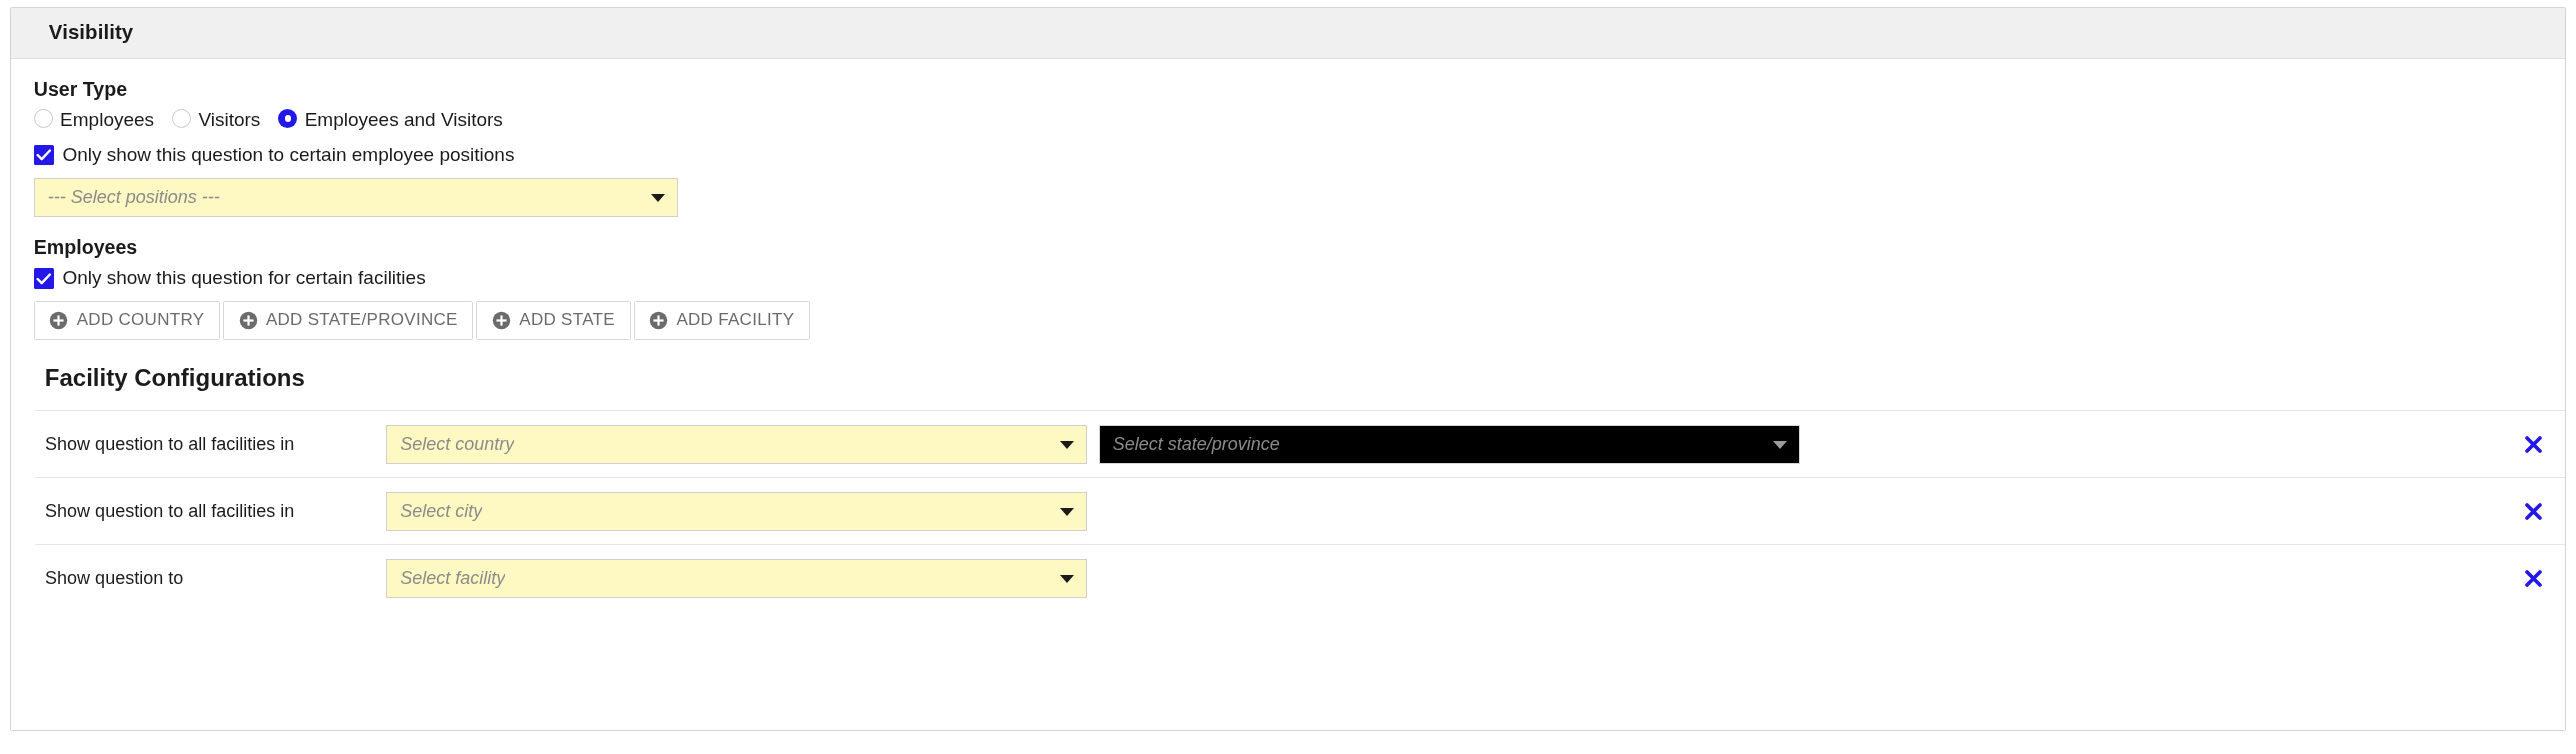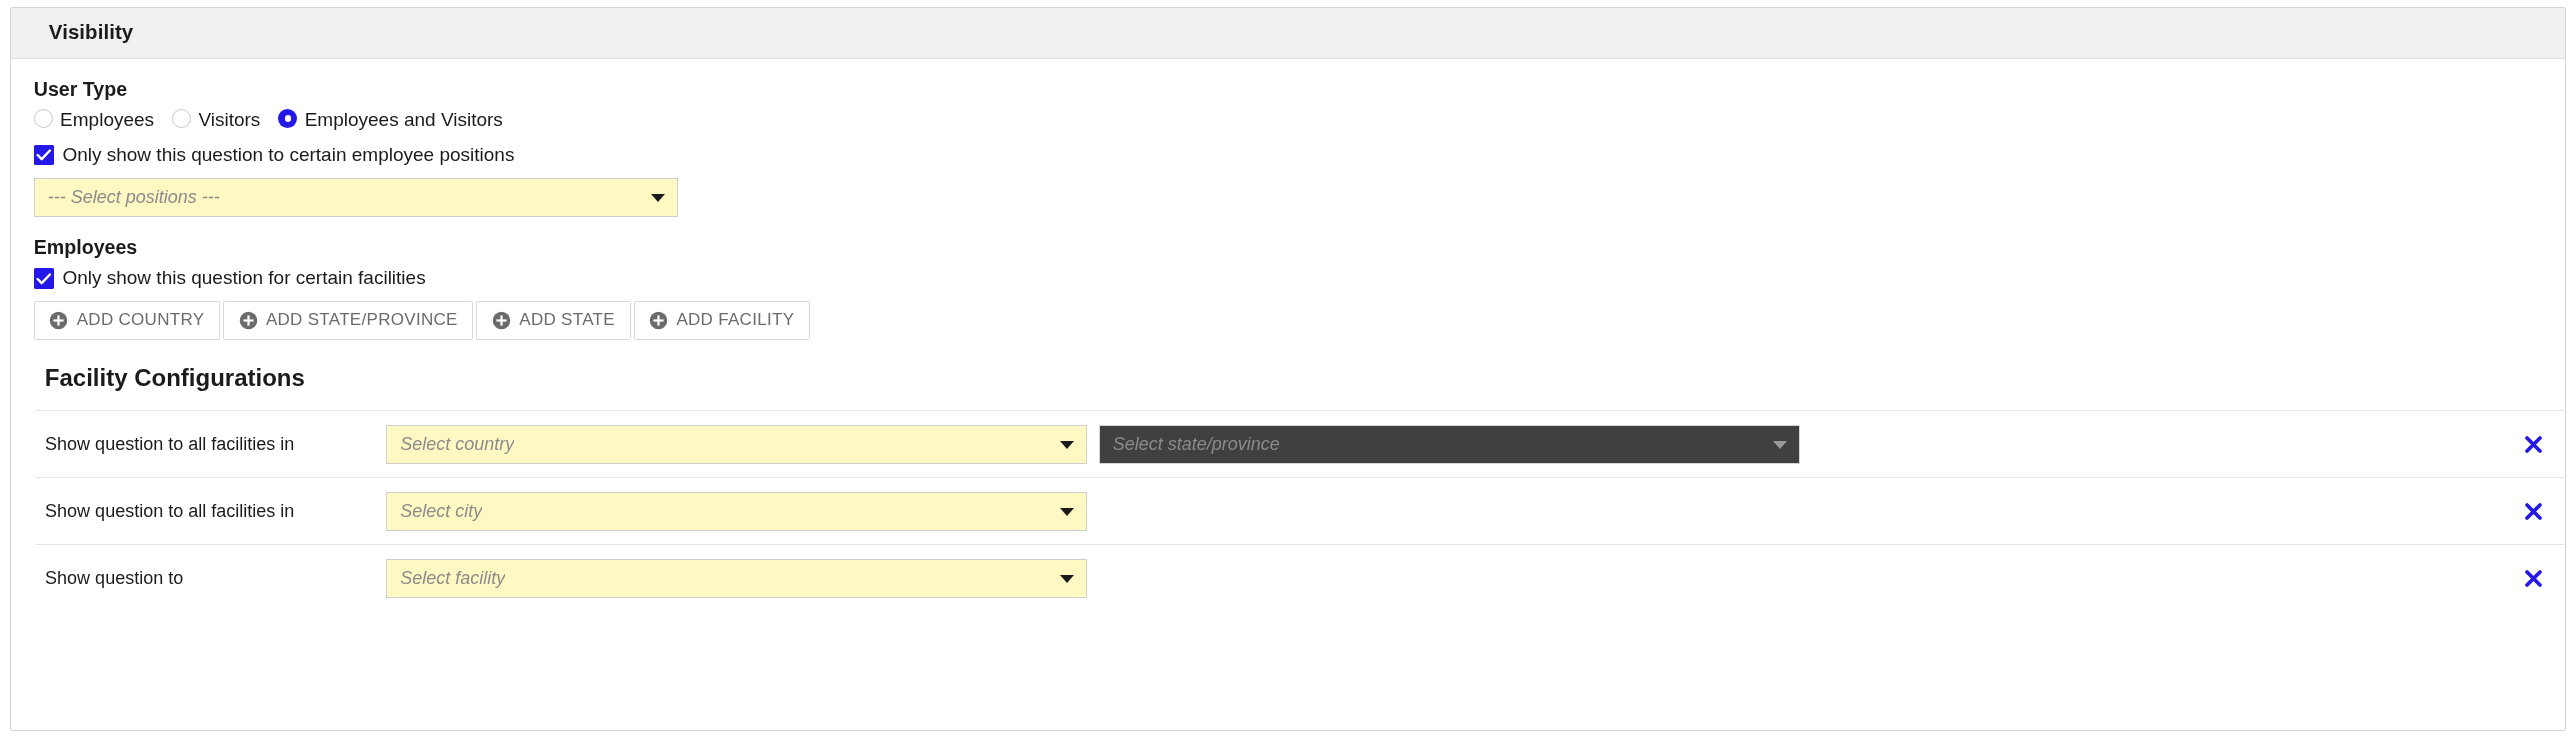--- a/index.html
+++ b/index.html
@@ -125,21 +125,21 @@
   .sel {
     position: relative;
     background: #fef9c3;
     border: 0.8px solid #cfcfcf;
     height: 39px;
     display: flex;
     align-items: center;
     padding: 0 33px 0 13px;
     cursor: pointer;
   }
-  .sel.disabled { background: #404040; border-color: #d6d6d6; }
+  .sel.disabled { background: #000000; border-color: #d6d6d6; }
   .sel-text {
     font-size: 18px;
     font-style: italic;
     color: #8b8b8b;
     white-space: nowrap;
     overflow: hidden;
   }
   .sel-caret {
     position: absolute;
     right: 12.2px;

